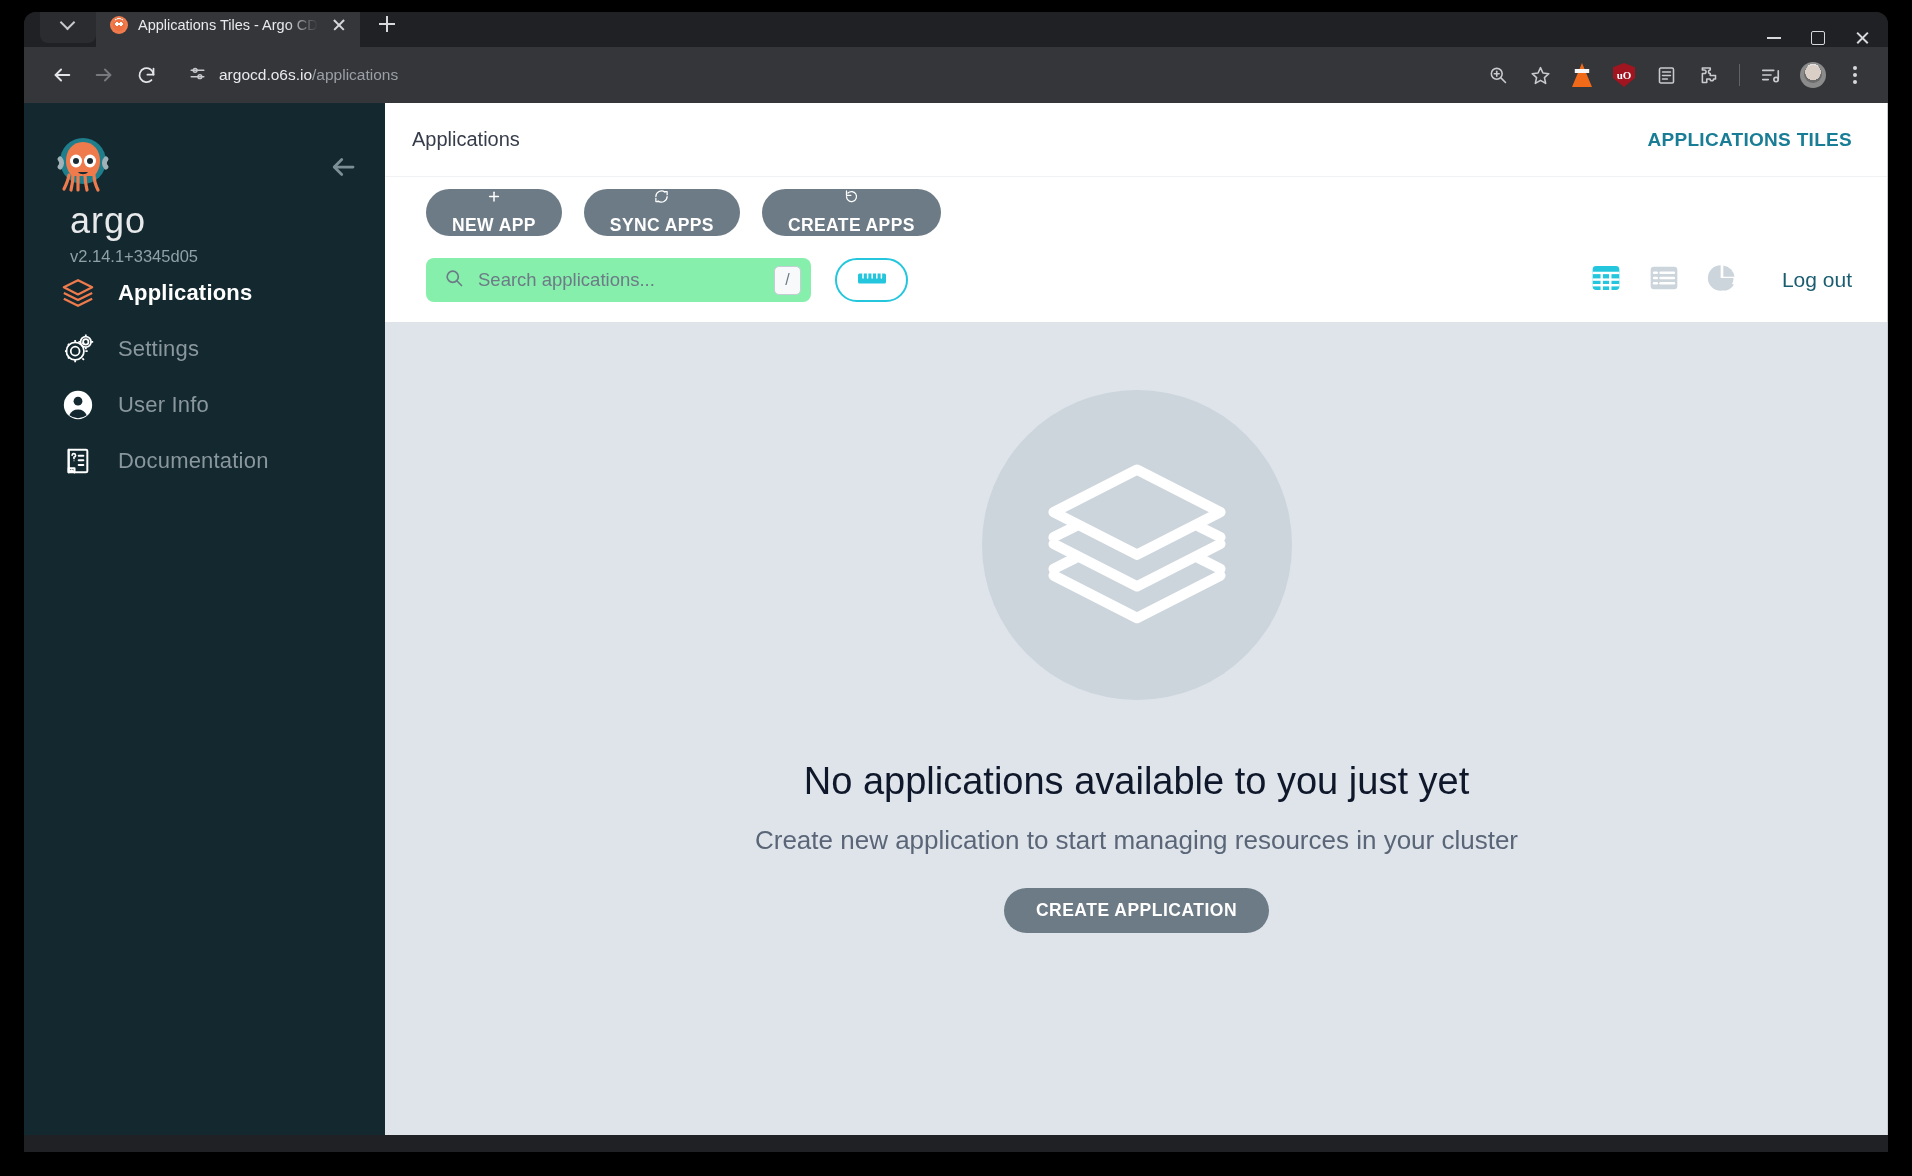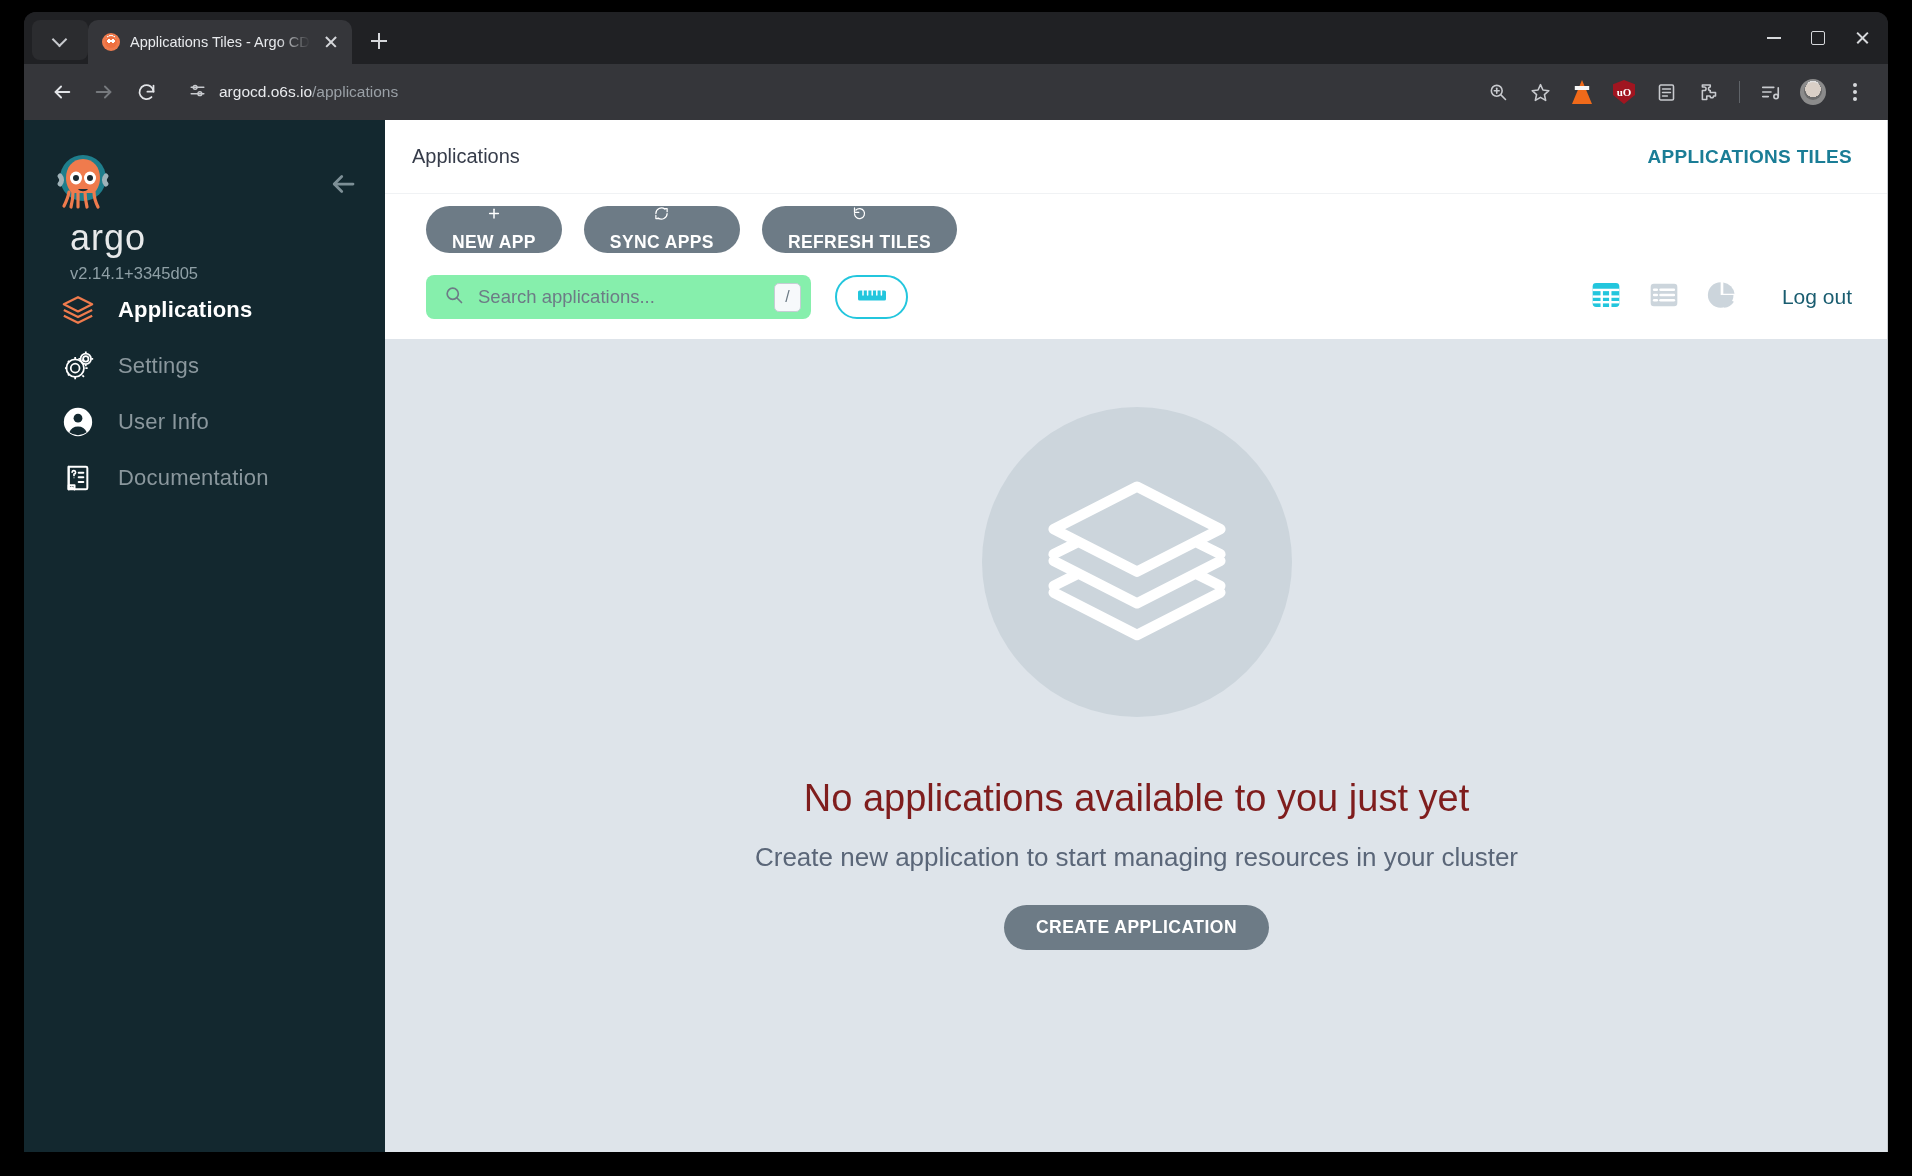--- a/index.html
+++ b/index.html
@@ -23,25 +23,25 @@
     left: 24px; top: 12px;
     width: 1864px; height: 1140px;
     background: #202124;
     border-radius: 12px 12px 0 0;
     overflow: hidden;
   }
 
   
   .tabstrip {
     position: relative;
-    height: 52px;
+    height: 35px;
     background: #202124;
     display: flex;
     align-items: flex-end;
-    padding-left: 8px;
+    padding-left: 16px;
   }
   .tab-list-btn {
     width: 56px; height: 40px;
     margin-bottom: 4px;
     display: flex; align-items: center; justify-content: center;
     border-radius: 8px;
     background: #2b2c2f;
   }
   .chev { width: 14px; height: 14px; position: relative; }
   .chev::after {
@@ -410,21 +410,21 @@
   .empty-circle {
     width: 310px; height: 310px;
     border-radius: 50%;
     background: #ccd5dc;
     display: flex; align-items: center; justify-content: center;
     flex: 0 0 auto;
   }
   .empty-title {
     margin-top: 60px;
     font-size: 38px;
-    color: #7f1d1d;
+    color: #0f172a;
     font-weight: 400;
   }
   .empty-sub {
     margin-top: 22px;
     font-size: 26px;
     color: #5a6678;
     font-weight: 400;
   }
   .create-btn {
     margin-top: 32px;
@@ -671,21 +671,21 @@
                   <polyline points="21,9 21,4 16,4"></polyline>
                 </svg>
             <span>SYNC APPS</span>
           </div>
 
           <div class="pill">
             <svg width="21" height="21" viewBox="0 0 24 24" fill="none" stroke="#fff" stroke-width="2" stroke-linecap="round" stroke-linejoin="round">
                   <path d="M4 12a8 8 0 1 0 2.3-5.6"></path>
                   <polyline points="4,3 4,10 11,10"></polyline>
                 </svg>
-            <span>REFRESH TILES</span>
+            <span>CREATE APPS</span>
           </div>
 
         </div>
 
         <div class="search-row">
           <div class="search-box">
             <span>
               <svg width="20" height="20" viewBox="0 0 24 24" fill="none" stroke="#6d7b86" stroke-width="2" stroke-linecap="round">
                     <circle cx="10.5" cy="10.5" r="6.7"></circle>
                     <line x1="15.6" y1="15.6" x2="21" y2="21"></line>

